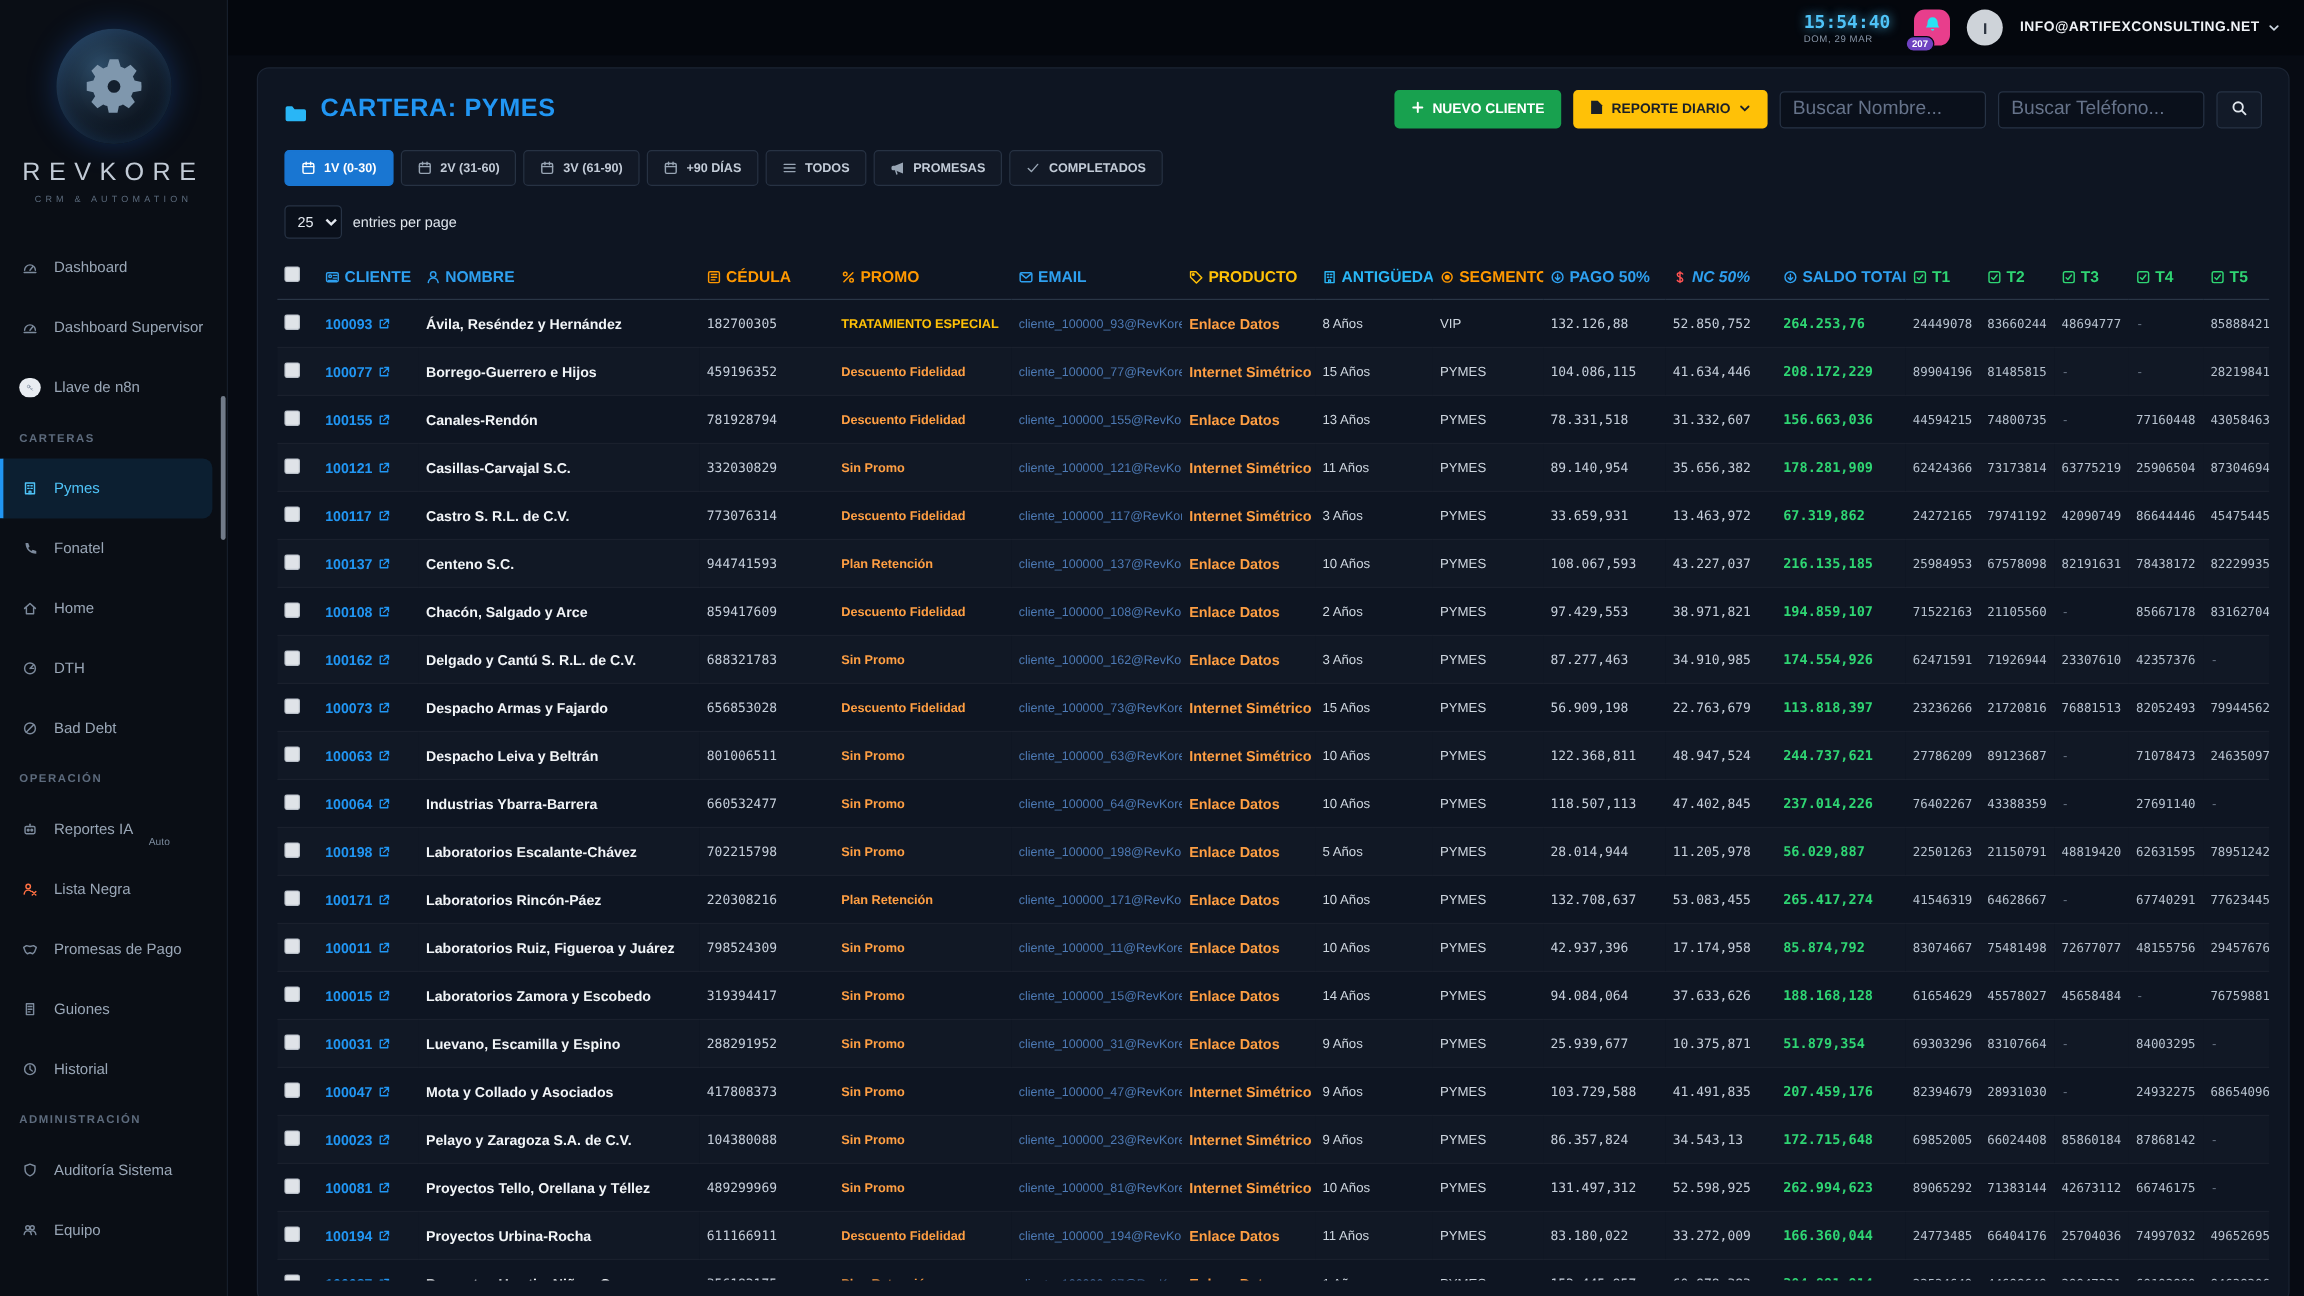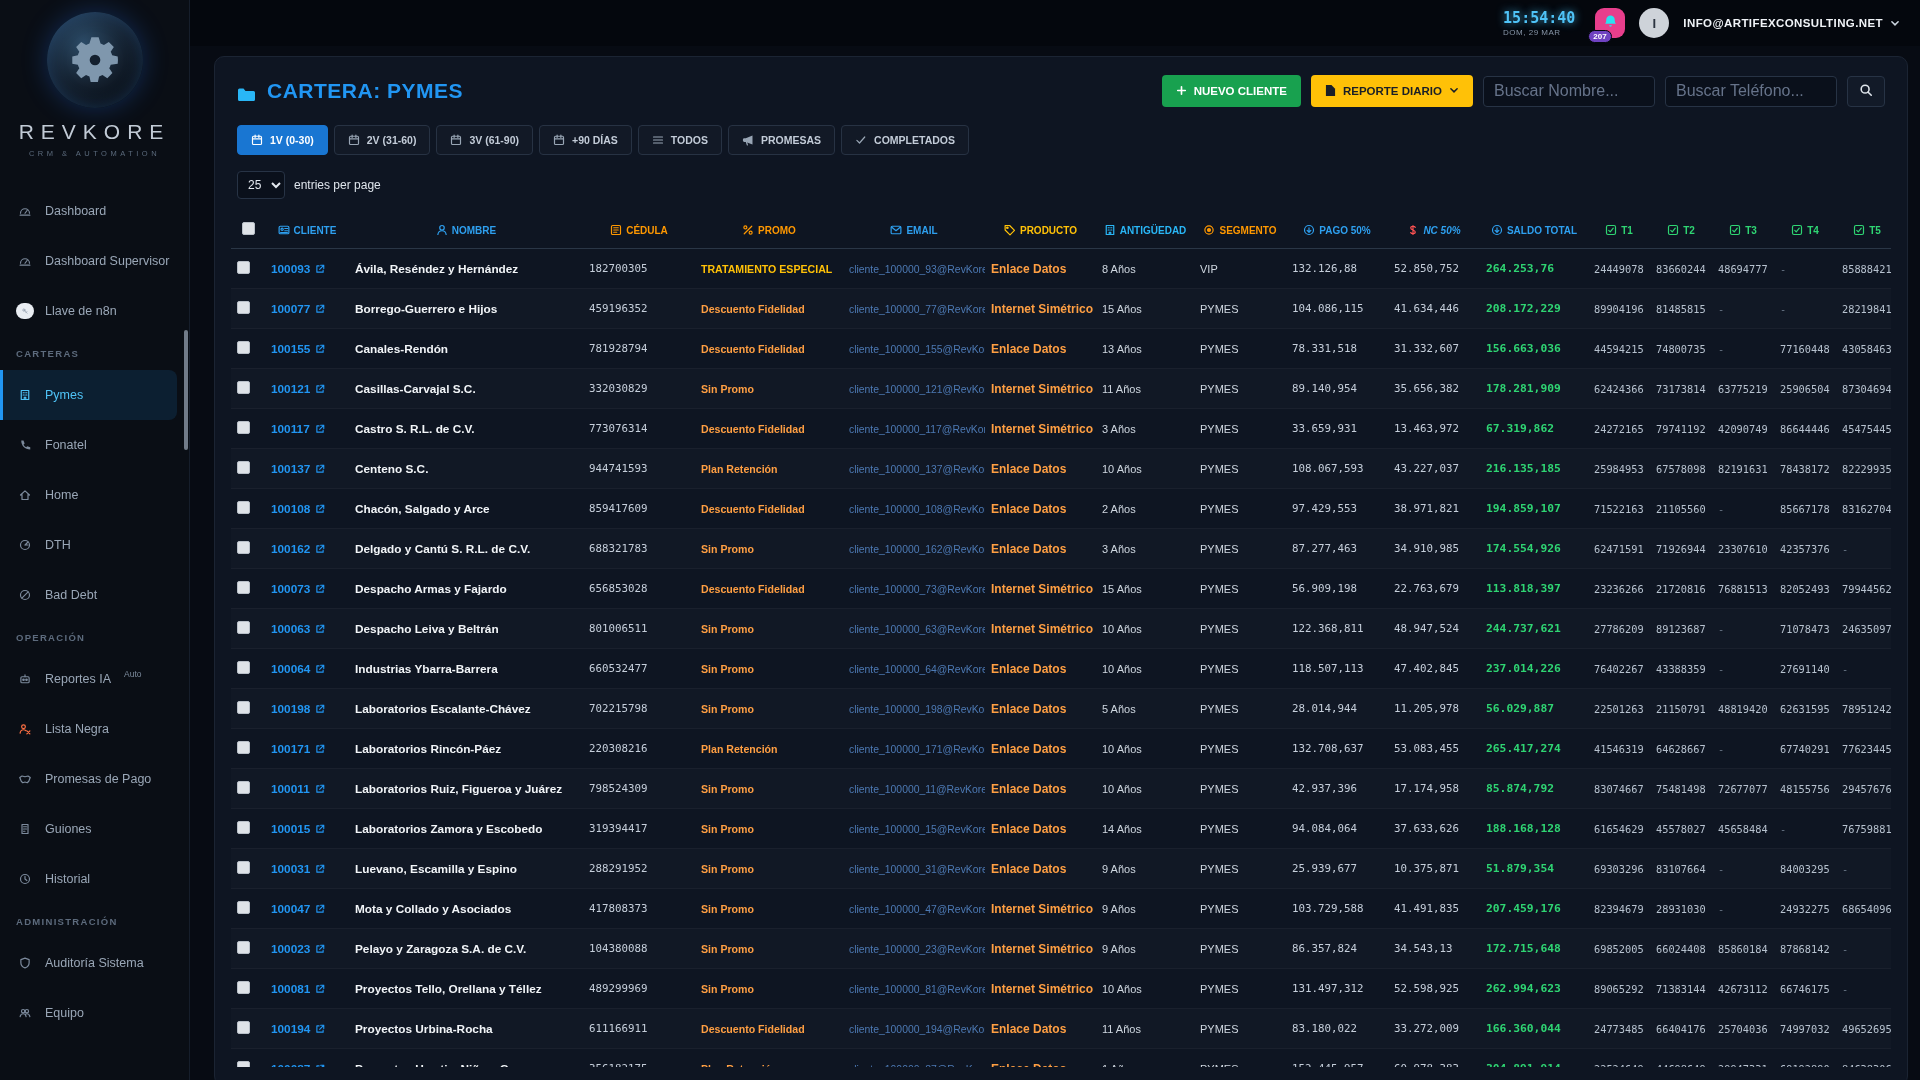--- a/index.html
+++ b/index.html
@@ -1,31 +1,31 @@
 <!DOCTYPE html>
 <html><head>
 <meta charset="utf-8">
 <style>
   *{margin:0;padding:0;box-sizing:border-box}
   html,body{width:1920px;height:1080px;overflow:hidden;background:#070b13;font-family:"Liberation Sans",sans-serif}
   .mono{font-family:"DejaVu Sans Mono",monospace}
   .app{display:flex;width:1920px;height:1080px}
 
   
-  .sidebar{width:190px;min-width:190px;background:#0a0e15;border-right:1px solid #161e2b;position:relative;display:flex;flex-direction:column;align-items:center;padding-top:12px;overflow:hidden}
+  .sidebar{width:190px;min-width:190px;background:#0a0e15;border-right:1px solid #161e2b;position:relative;display:flex;flex-direction:column;align-items:center;padding-top:24px;overflow:hidden}
   .logo{width:96px;height:96px;border-radius:50%;background:radial-gradient(circle at 38% 32%,#2b4a66 0%,#14202e 48%,#05080d 82%);box-shadow:0 0 26px rgba(41,121,255,.28),inset 0 0 18px rgba(80,160,255,.28);display:flex;align-items:center;justify-content:center}
   .brand-name{margin-top:12px;font-size:21px;letter-spacing:7px;color:#c2cbd6;font-weight:400}
   .brand-sub{margin-top:5px;font-size:7.5px;letter-spacing:3.5px;color:#5b6a7c}
   #side-nav{width:100%;margin-top:28px}
   .nav-item{display:flex;align-items:center;gap:11px;height:50px;padding:0 16px;color:#9aa7b7;font-size:12.5px;cursor:pointer;white-space:nowrap}
   .nav-item .ni{width:18px;min-width:18px;display:flex;justify-content:center;color:#7c8a9c}
   .nav-item.active{background:rgba(33,150,243,.13);border-left:3px solid #2196f3;color:#4fc3f7;border-radius:0 8px 8px 0;margin-right:12px;padding-left:13px}
   .nav-item.active .ni{color:#4fc3f7}
   .nav-section{padding:12px 16px 2px;font-size:9.5px;font-weight:bold;letter-spacing:1.3px;color:#5d6b7d;height:34px}
-  .badge-auto{font-size:8.5px;color:#7b8a9c;margin-left:2px;align-self:flex-start;margin-top:15px}
+  .badge-auto{font-size:8.5px;color:#7b8a9c;margin-left:2px;align-self:flex-start;margin-top:30px}
   .icon-pill{background:#e9edf2;border-radius:8px;padding:2px 6px;display:flex;align-items:center;color:#1d2736}
   .side-scroll{position:absolute;right:1px;top:330px;width:4px;height:120px;background:#8b97a6;border-radius:2px;opacity:.8}
 
   
   .main{flex:1;display:flex;flex-direction:column;height:1080px;overflow:hidden}
   .topbar{height:46px;min-height:46px;display:flex;align-items:center;justify-content:flex-end;gap:14px;padding:0 20px;background:#04070d}
   .clock{display:flex;flex-direction:column;margin-right:6px}
   .time{font-family:"DejaVu Sans Mono",monospace;font-size:15px;font-weight:bold;color:#4fc3f7;text-shadow:0 0 9px rgba(79,195,247,.85)}
   .date{font-size:8px;color:#8795a7;letter-spacing:.5px;margin-top:1px}
   .bell-btn{position:relative;width:30px;height:30px;border-radius:9px;background:#e83e8c;display:flex;align-items:center;justify-content:center;color:#29e2f2;cursor:pointer}
@@ -53,21 +53,21 @@
   .tab .ti{display:flex;color:#98a5b4}
   .tab.active{background:#1976d2;border-color:#1976d2;color:#fff}
   .tab.active .ti{color:#fff}
 
   .entries{display:flex;align-items:center;gap:9px;margin-top:16px;color:#dfe5ec;font-size:12px;padding:0 6px}
   .entries select{background:#0a101b;color:#e3e8ef;border:1px solid #273345;border-radius:4px;height:28px;padding:0 6px;font-size:12px;outline:none}
 
   
   .table-wrap{margin-top:12px;flex:1;overflow:hidden}
   table{border-collapse:collapse;table-layout:fixed;width:1667px}
-  thead th{text-align:center;font-size:10px;font-weight:bold;padding:11px 6px;border-bottom:1px solid #2a3646;white-space:nowrap;overflow:hidden}
+  thead th{text-align:left;font-size:13px;font-weight:bold;padding:11px 6px;border-bottom:1px solid #2a3646;white-space:nowrap;overflow:hidden}
   thead th .hic{display:inline-flex;vertical-align:-2px;margin-right:4px}
   tbody td{font-size:11.5px;color:#d5dce5;padding:0 6px;height:40px;border-bottom:1px solid rgba(255,255,255,.05);white-space:nowrap;overflow:hidden}
   tbody tr:nth-child(even){background:rgba(255,255,255,.016)}
   .cb{display:inline-block;width:13px;height:13px;background:#dfe3e8;border:1px solid #b9c0c9;border-radius:2px;cursor:pointer}
   .id-link{color:#2196f3;font-weight:bold;font-size:11.8px;text-decoration:none;display:flex;align-items:center;gap:5px;cursor:pointer}
   .id-link .ext{color:#2196f3;display:inline-flex}
   .c-name{color:#f2f5f8;font-weight:bold;font-size:11.8px}
   .c-num{color:#c6cfdb;font-size:10.8px}
   .c-promo{color:#ff9f43;font-weight:bold;font-size:10.6px}
   .c-promo.special{color:#ffc107}

